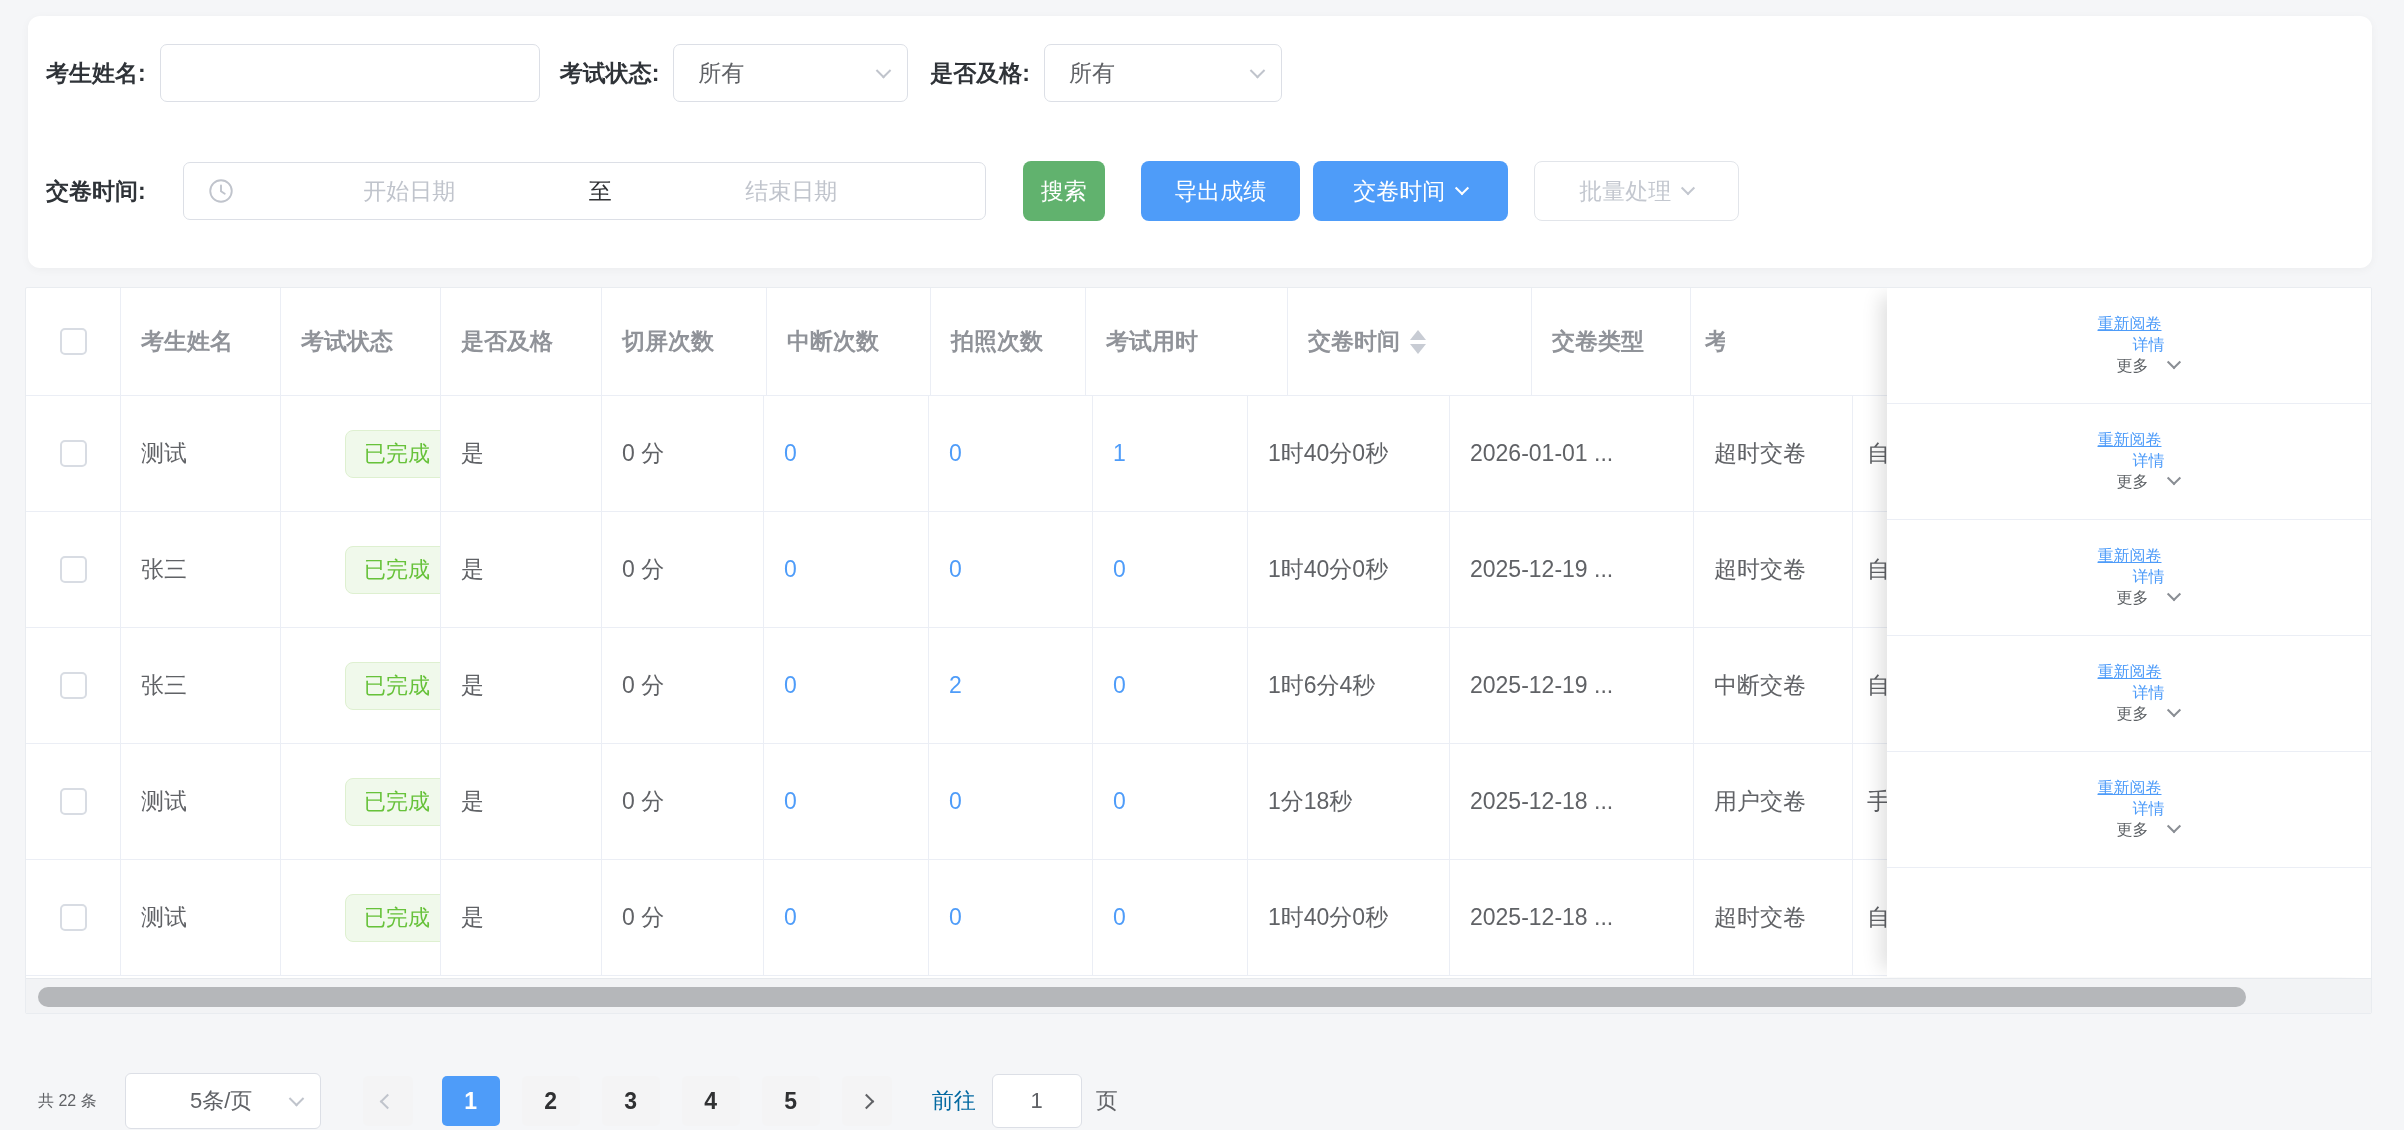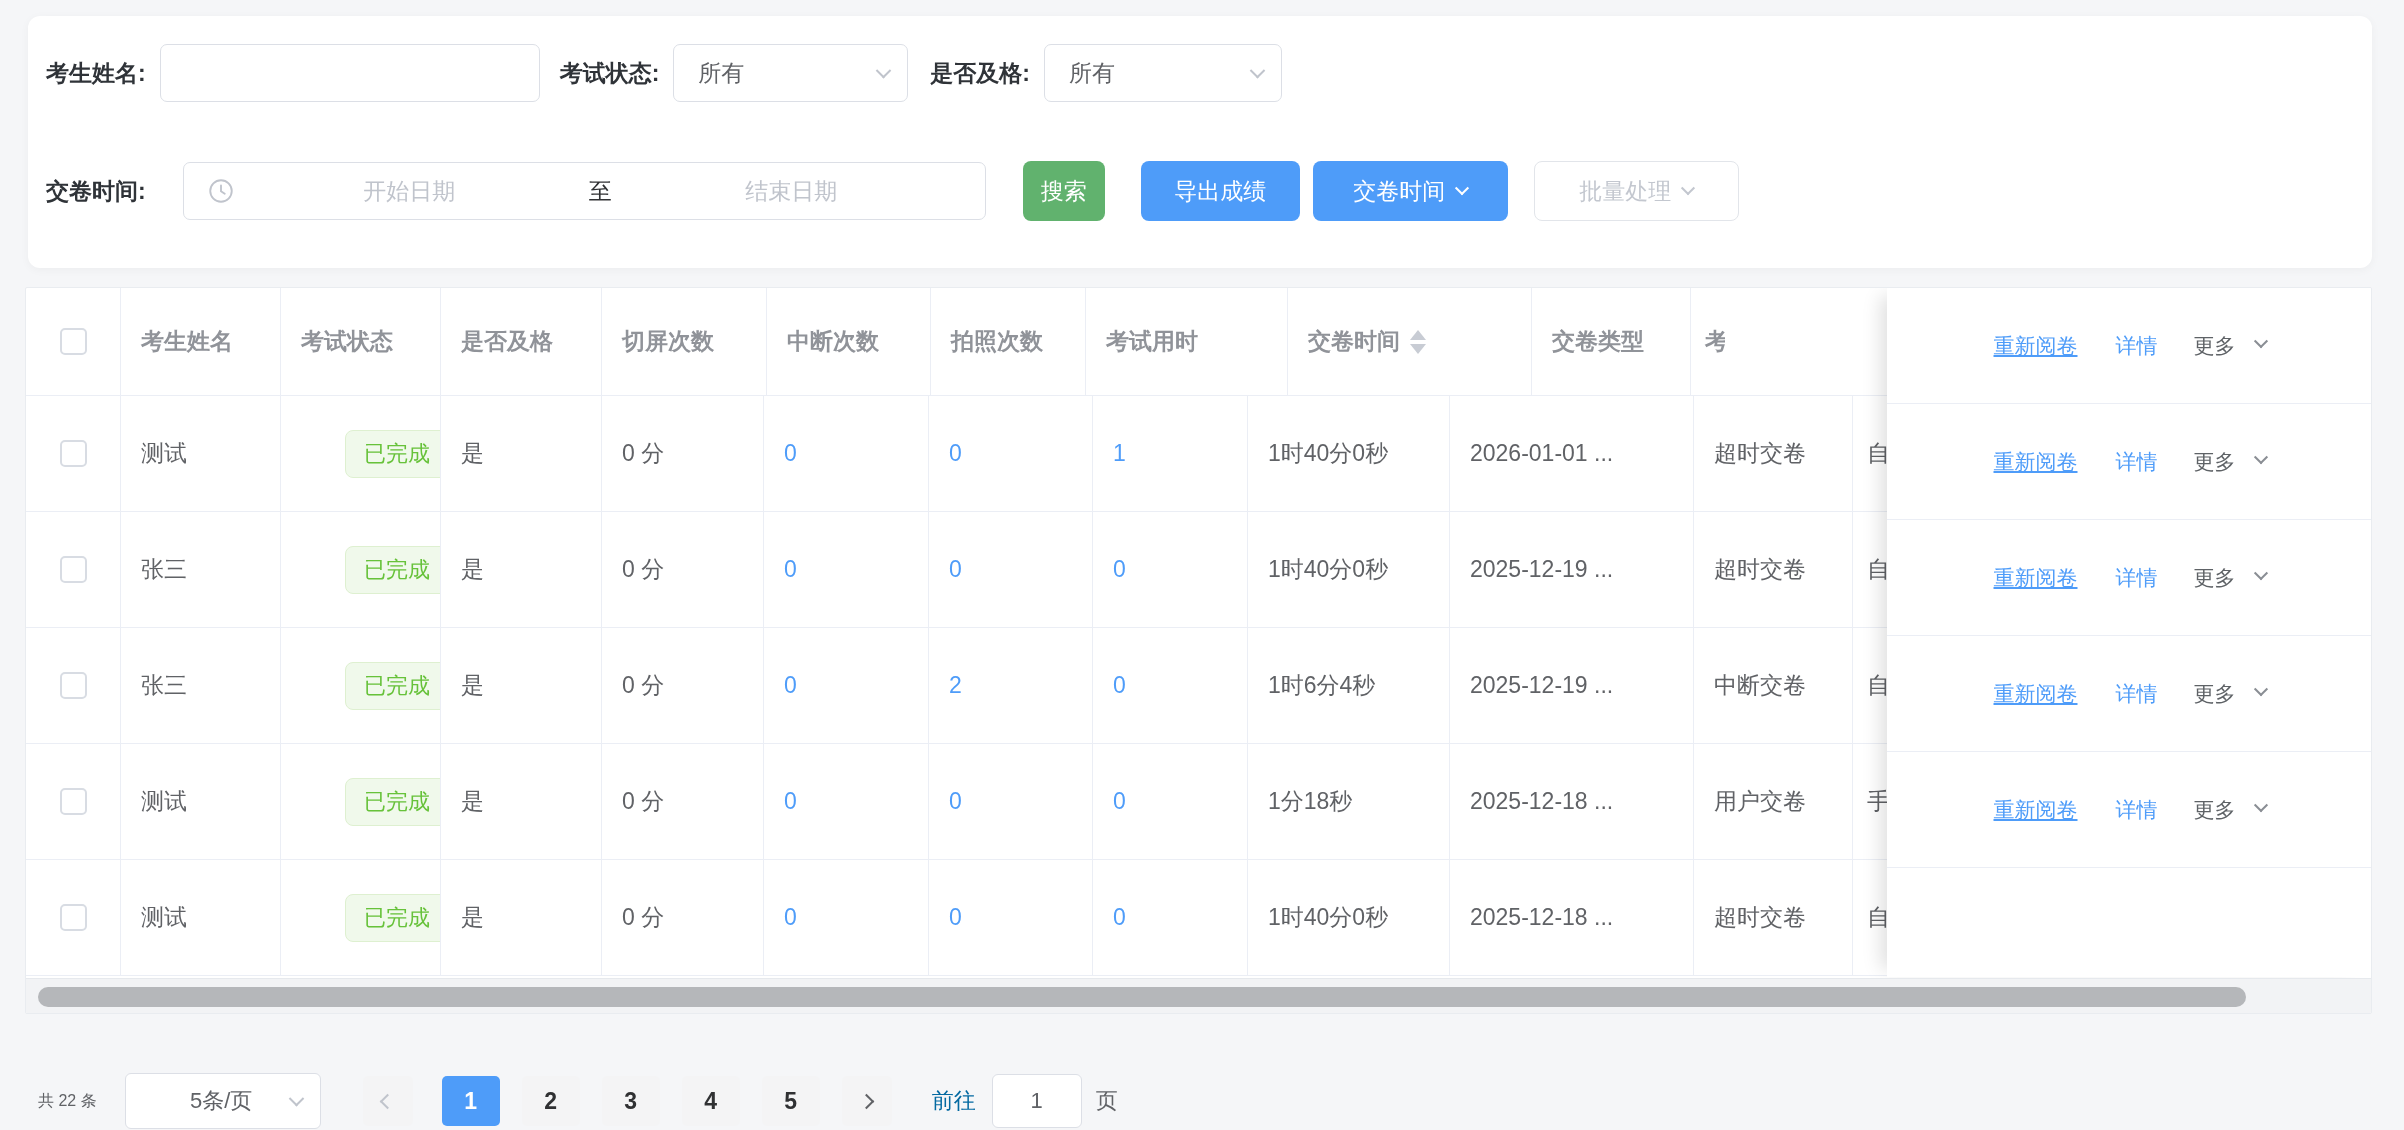--- a/index.html
+++ b/index.html
@@ -81,21 +81,21 @@
   }
   .numlink { color:#4e9cf9; cursor:pointer; text-decoration:none; }
   
   .ops-overlay {
     position:absolute; top:0; left:1861px; width:485px; height:689px; background:#fff;
     box-shadow:-14px 0 18px -8px rgba(0,0,0,0.13);
   }
   .ops-head { height:108px; display:flex; align-items:center; justify-content:center;
     border-bottom:1px solid #ebeef5; color:#909399; font-weight:600; font-size:23px; }
   .ops-row { height:116px; display:flex; align-items:center; justify-content:center;
-    border-bottom:1px solid #ebeef5; font-size:21px; }
+    border-bottom:1px solid #ebeef5; font-size:16px;flex-direction:column; }
   .link { color:#4e9cf9; cursor:pointer; text-decoration:none; }
   .link.underline { text-decoration:underline; }
   .ops-row .link + .link { margin-left:38px; }
   .more { margin-left:36px; color:#5e6266; display:inline-flex; align-items:center; gap:20px; cursor:pointer; }
   .more .chev { width:10px; height:10px; color:#8a8e94; margin-top:-4px; }
   
   .hscroll {
     position:absolute; left:0; right:0; top:690px; height:36px;
     background:#f2f3f5; border-top:1px solid #e6e9ed;
   }

